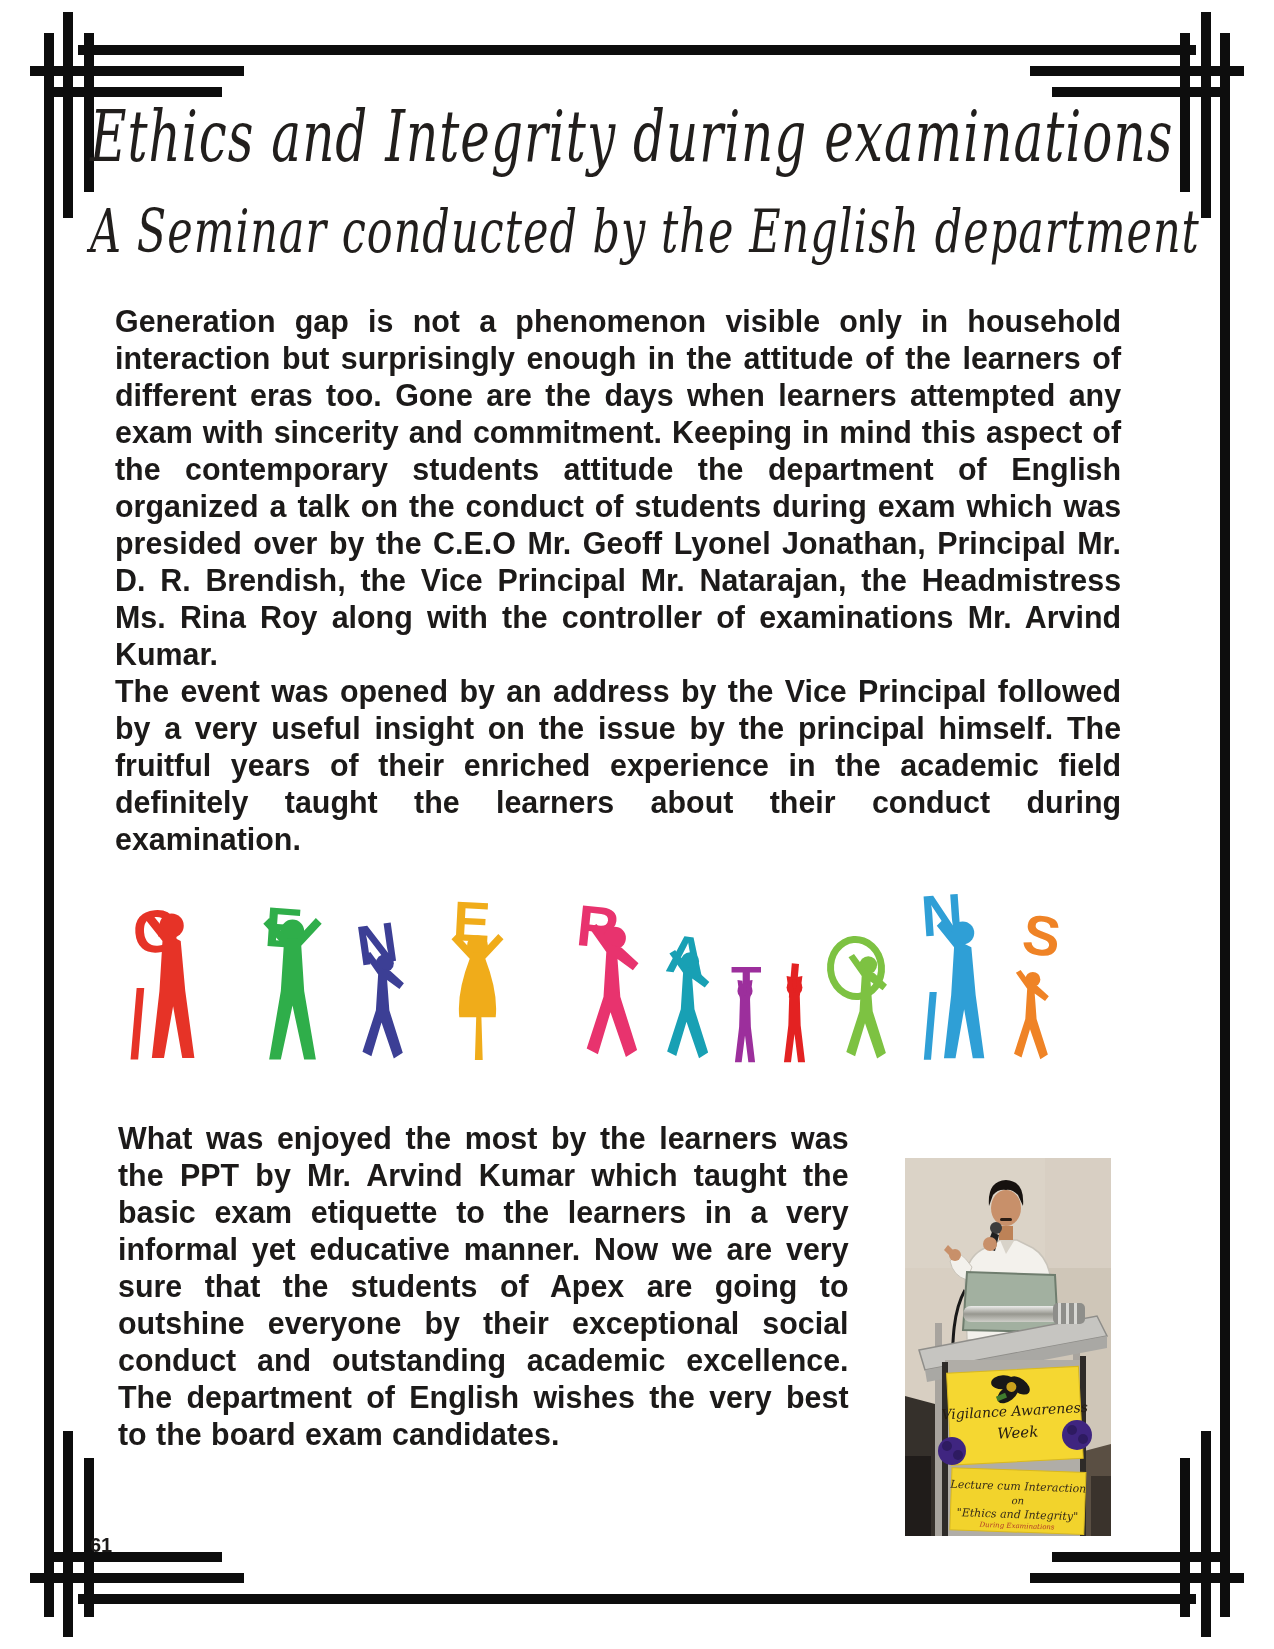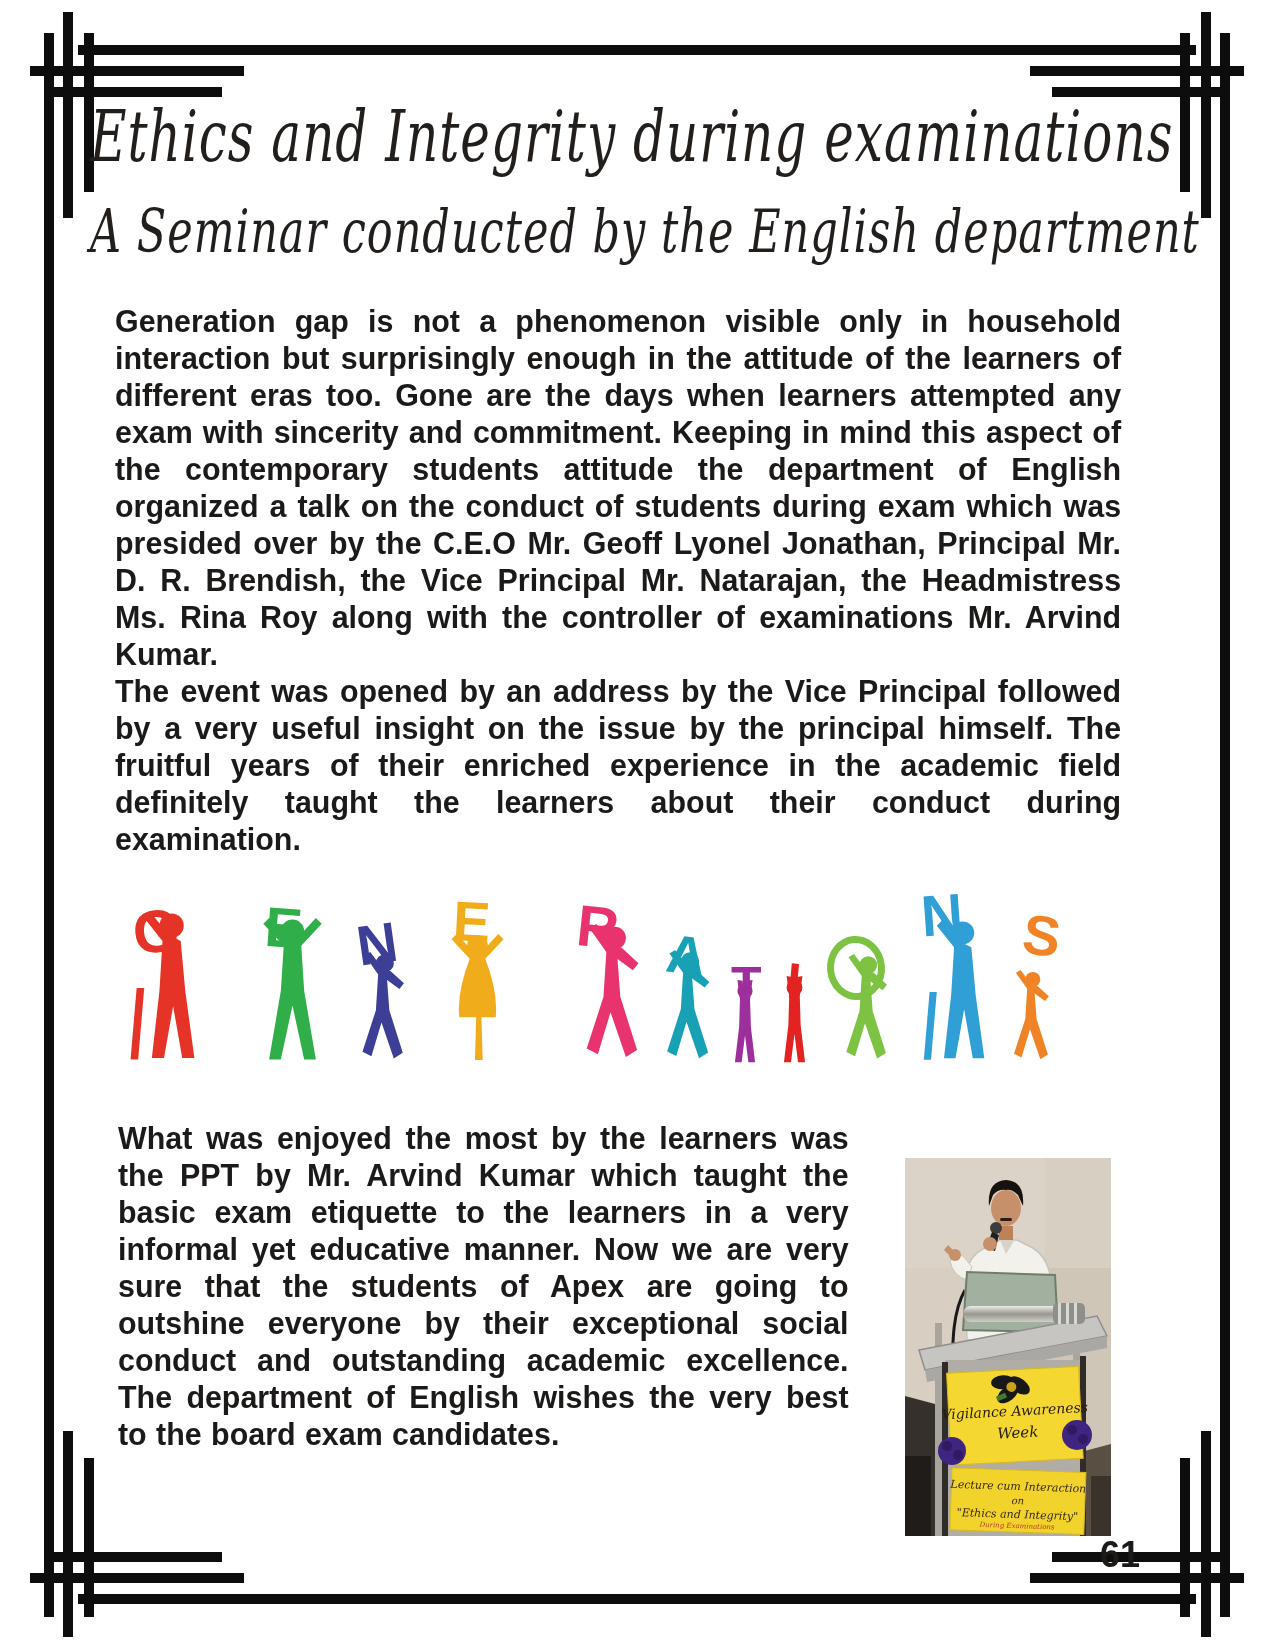--- a/index.html
+++ b/index.html
@@ -11,22 +11,22 @@
          font-family:"DejaVu Serif",serif;font-style:italic;font-weight:500;font-size:50px;
          color:#211e1c;transform:scaleY(1.42);transform-origin:50% 0;letter-spacing:1px;white-space:nowrap;}
   .subtitle{position:absolute;left:90px;top:196px;width:1050px;margin:0;text-align:center;
          font-family:"DejaVu Serif",serif;font-style:italic;font-weight:500;font-size:43px;
          color:#211e1c;transform:scaleY(1.40);transform-origin:50% 0;letter-spacing:1px;white-space:nowrap;}
   .copy{position:absolute;font-weight:bold;font-size:32px;line-height:37px;text-align:justify;
         transform:scaleX(0.95);transform-origin:0 0;word-spacing:1px;color:#1c1a19;}
   .copy p{margin:0;}
   .main-copy{left:115px;top:303px;width:1059px;}
   .second-copy{left:118px;top:1120px;width:769px;}
-  .pagenum{position:absolute;left:90px;top:1534px;width:1050px;text-align:right;
-           font-weight:bold;font-size:36px;color:#1c1a19;}
+  .pagenum{position:absolute;left:90px;top:1534px;width:1050px;text-align:left;
+           font-weight:bold;font-size:20px;color:#1c1a19;}
   #generations{position:absolute;left:115px;top:872px;width:1030px;height:192px;}
   .gletter{position:absolute;font-weight:bold;font-family:"Liberation Sans",sans-serif;line-height:1;}
   .gring{position:absolute;border-radius:50%;background:transparent;}
   .gfig{position:absolute;bottom:0;}
   .photo{position:absolute;left:905px;top:1158px;width:206px;height:378px;overflow:hidden;}
 </style>
 </head>
 <body>
 
 <div class="page">

